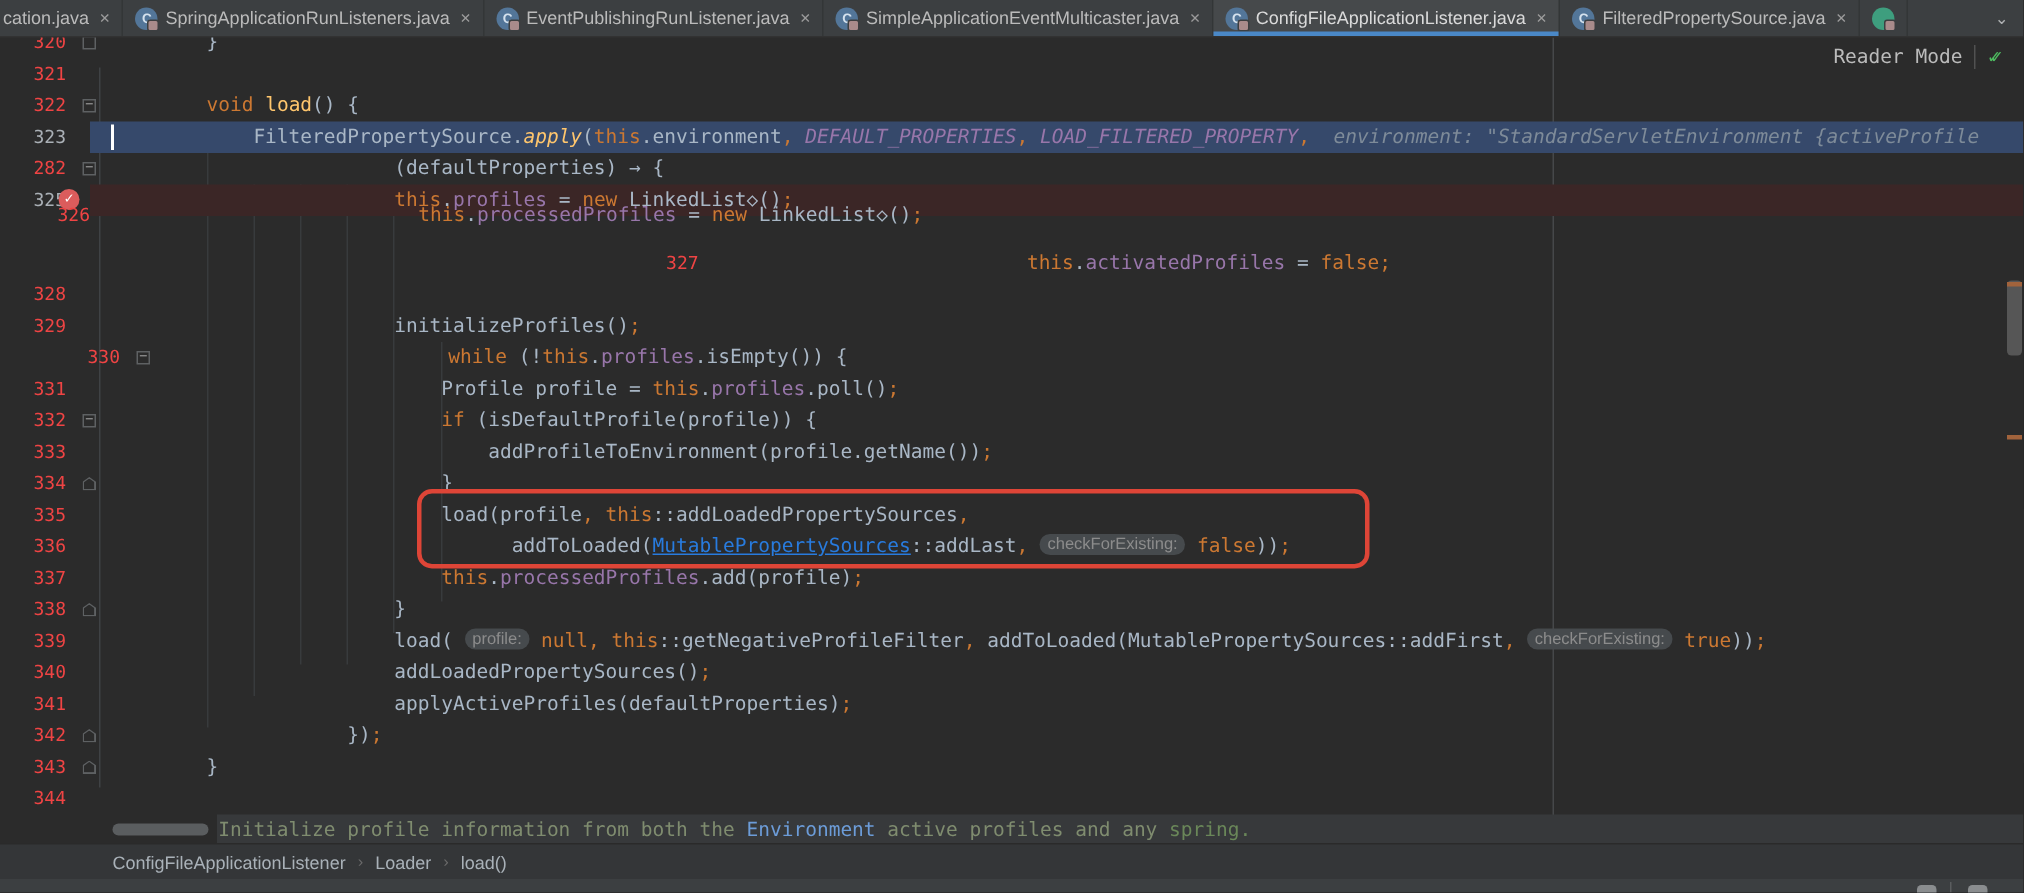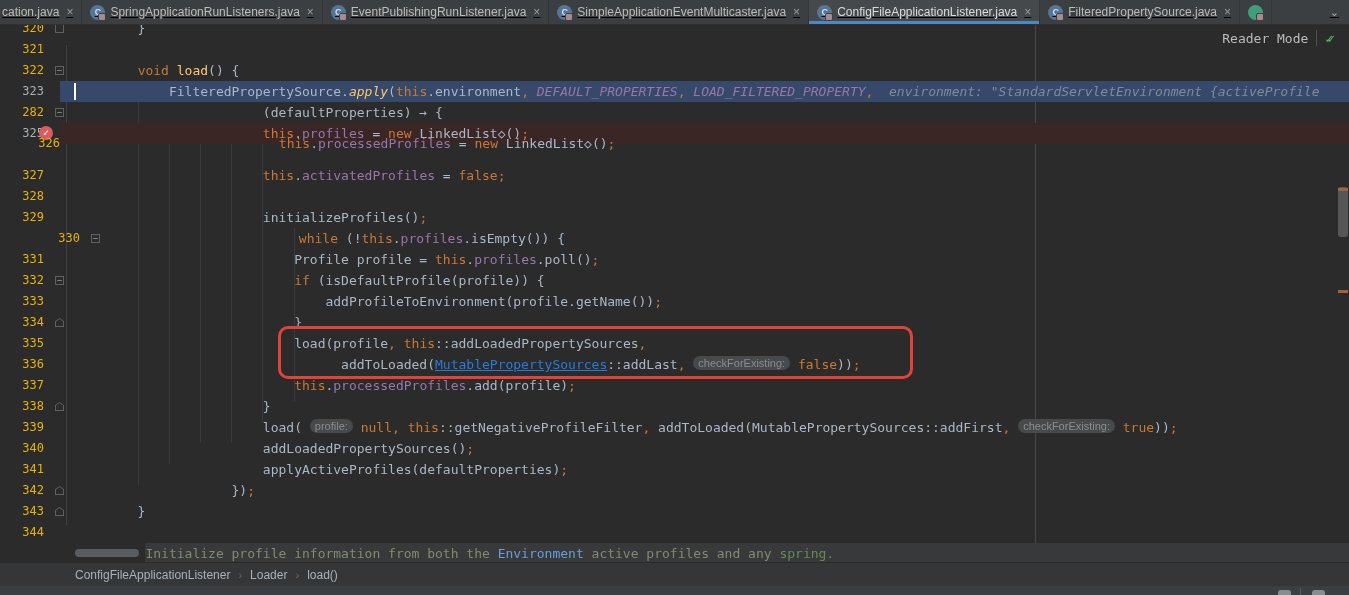--- a/index.html
+++ b/index.html
@@ -3,21 +3,21 @@
 <meta charset="utf-8">
 <style>
   * { margin:0; padding:0; box-sizing:border-box; }
   html,body { width:1349px; height:595px; overflow:hidden; background:#2b2b2b;
               font-family:"Liberation Sans", sans-serif; }
   #app { position:relative; width:1349px; height:595px; background:#2b2b2b; }
 
   
   #tabbar { position:absolute; left:0; top:0; width:100%; height:25px;
             background:#3c3f41; display:flex; align-items:stretch;
-            border-bottom:1px solid #323232;text-decoration:underline; }
+            border-bottom:1px solid #323232; }
   .tab { display:flex; align-items:center; gap:5px; padding:0 8px;
          border-right:1px solid #333637; color:#bbbbbb; font-size:12px;
          white-space:nowrap; position:relative; cursor:default; }
   .tab.active { background:#46494b; color:#dadada; }
   .tab.active::after { content:""; position:absolute; left:0; right:0; bottom:0;
                        height:3px; background:#4A88C7; }
   .tab.first { padding-left:2px; overflow:hidden; }
   .cls-icon { width:15px; height:15px; border-radius:50%; background:#537699;
               color:#d5e2ee; font-size:9px; font-weight:bold; display:flex;
               align-items:center; justify-content:center; position:relative; flex:none; }
@@ -35,21 +35,21 @@
             font-family:"DejaVu Sans Mono", monospace; }
   .vguide { position:absolute; top:0; bottom:0; width:1px; background:#46484a; }
   .iguide { position:absolute; width:1px; background:#383b3d; }
   .foldline { position:absolute; left:66px; width:1px; background:#3f4245; }
 
   .row { position:absolute; left:0; right:0; height:21px; display:flex;
          align-items:stretch; line-height:21px; }
   .row.hl-cur { background:linear-gradient(90deg, transparent 60px, #36496B 60px); }
   .row.hl-bp  { background:linear-gradient(90deg, transparent 60px, #3B2626 60px); }
   .row.docrow { background:linear-gradient(90deg, transparent 145px, #37393b 145px); }
-  .ln { flex:none; width:44px; text-align:right; color:#eab308; font-size:12px; }
+  .ln { flex:none; width:44px; text-align:right; color:#ef4444; font-size:12px; }
   .ln.bright { color:#aab0b6; }
   .fold { flex:none; width:31px; display:flex; align-items:center;
           justify-content:center; color:#5e6163; font-size:10px; }
   .fold .fbox { width:9px; height:9px; border:1px solid #5e6163; background:#2b2b2b;
                 display:flex; align-items:center; justify-content:center;
                 font-size:9px; line-height:7px; color:#9b9b9b; }
   .fold .fend { width:9px; height:9px; background:#5e6163;
                 clip-path:polygon(50% 0, 100% 35%, 100% 100%, 0 100%, 0 35%); }
   .fold .fend i { display:block; width:7px; height:7px; margin:1px; background:#2b2b2b;
                 clip-path:polygon(50% 0, 100% 35%, 100% 100%, 0 100%, 0 35%); }
@@ -193,21 +193,21 @@
           <span class="ln bright">325</span>
           <span class="fold"></span>
           <pre class="code"><span class="df">                        </span><span class="kw">this</span><span class="df">.</span><span class="fl">profiles</span><span class="df"> = </span><span class="kw">new</span><span class="df"> LinkedList◇()</span><span class="pu">;</span></pre>
           <span class="bp-icon">✓</span>
         </div>
         <div class="row" style="top: 108px; margin-left: 16px;">
           <span class="ln">326</span>
           <span class="fold"></span>
           <pre class="code"><span class="df">                        </span><span class="kw">this</span><span class="df">.</span><span class="fl">processedProfiles</span><span class="df"> = </span><span class="kw">new</span><span class="df"> LinkedList◇()</span><span class="pu">;</span></pre>
         </div>
-        <div class="row" style="top: 140px;">
+        <div class="row" style="top: 140px; justify-content: center;">
           <span class="ln">327</span>
           <span class="fold"></span>
           <pre class="code"><span class="df">                        </span><span class="kw">this</span><span class="df">.</span><span class="fl">activatedProfiles</span><span class="df"> = </span><span class="kw">false</span><span class="pu">;</span></pre>
         </div>
         <div class="row" style="top: 161px;">
           <span class="ln">328</span>
           <span class="fold"></span>
         </div>
         <div class="row" style="top: 182px;">
           <span class="ln">329</span>

